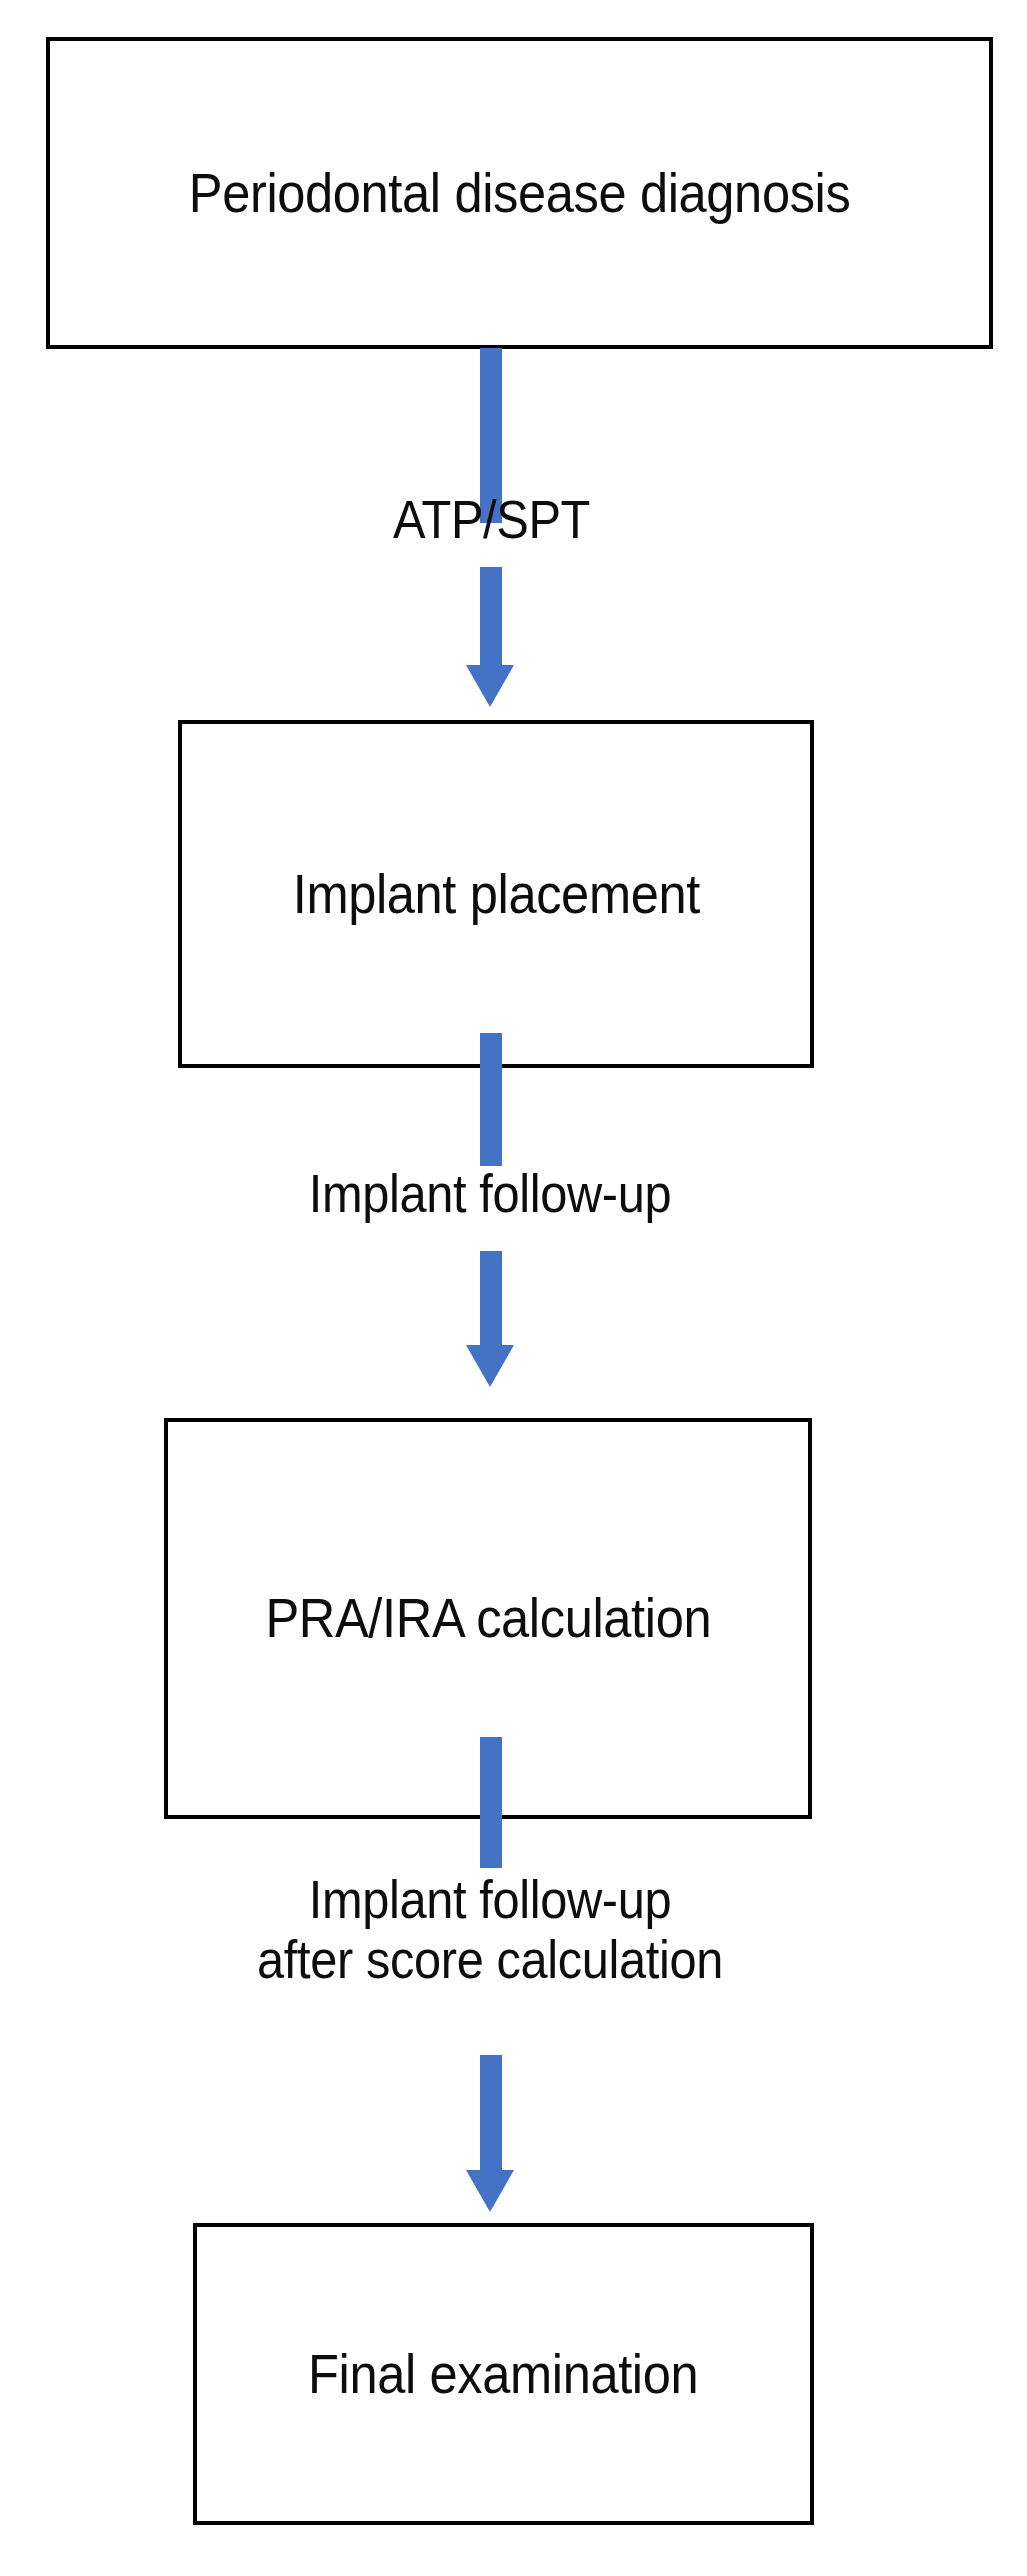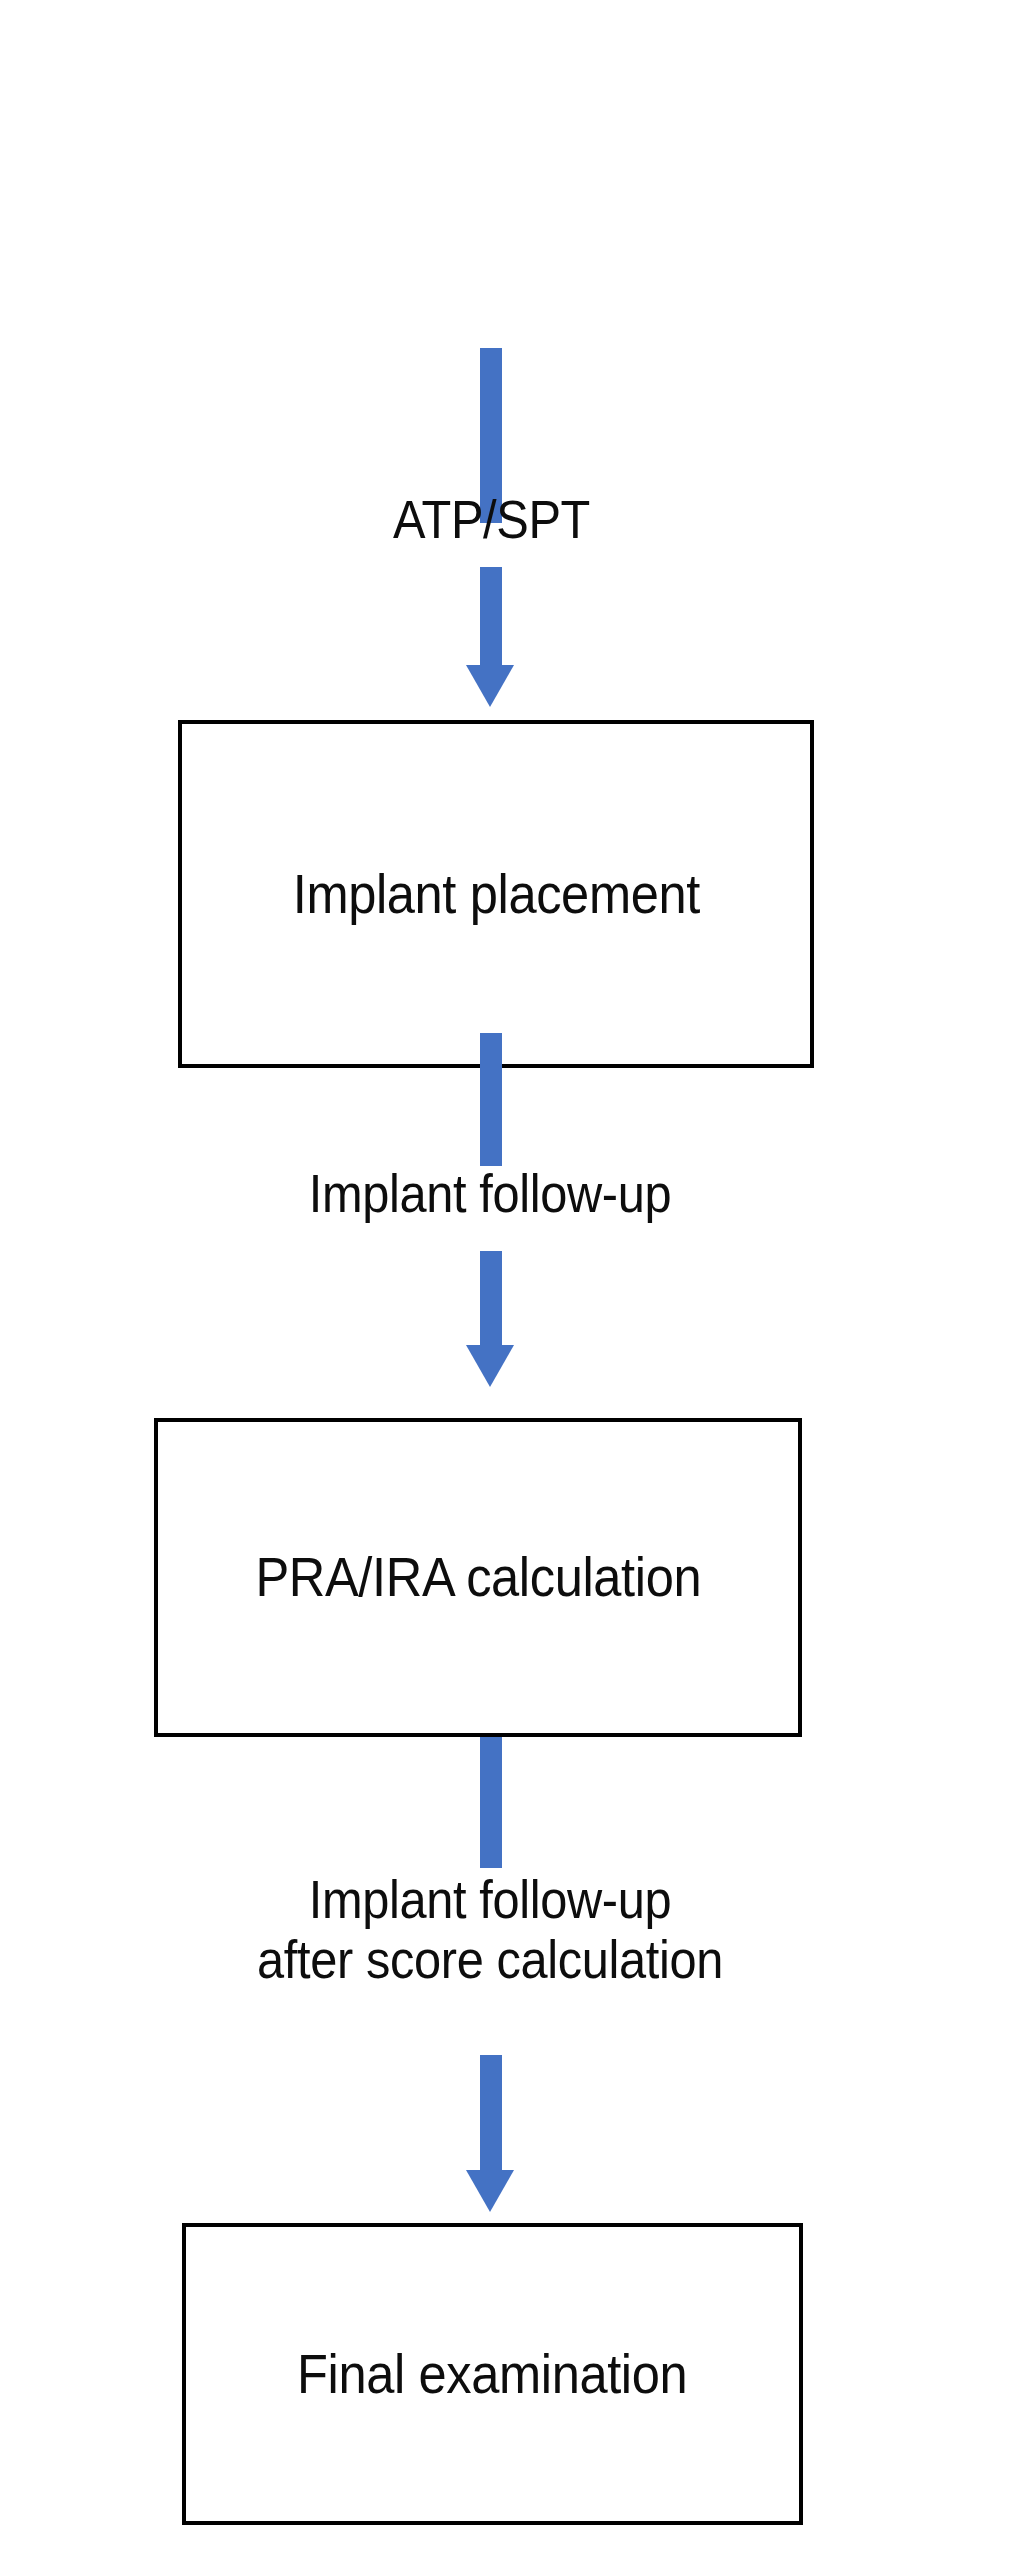--- a/index.html
+++ b/index.html
@@ -31,22 +31,22 @@
     font-size: 55px;
     line-height: 1.1;
     letter-spacing: -0.4px;
     text-align: center;
     white-space: nowrap;
     transform: scaleX(0.92);
   }
   
   #node-0 { left: 46px;  top: 37px;   width: 947px; height: 312px; }
   #node-1 { left: 178px; top: 720px;  width: 636px;  height: 348px; }
-  #node-2 { left: 154px; top: 1418px; width: 648px;  height: 319px; }
-  #node-3 { left: 182px; top: 2223px; width: 621px;  height: 302px; }
+  #node-2 { left: 164px; top: 1418px; width: 648px;  height: 401px; }
+  #node-3 { left: 193px; top: 2223px; width: 621px;  height: 302px; }
   .arrow-shaft {
     position: absolute;
     background: #4472C4;
   }
   .arrow-head {
     position: absolute;
     width: 0;
     height: 0;
     border-left: 24.5px solid transparent;
     border-right: 24.5px solid transparent;
@@ -81,20 +81,23 @@
   #shaft-2a { left: 480px; top: 1737px; width: 22px; height: 131px; }
   #shaft-2b { left: 480px; top: 2055px; width: 22px; height: 118px; }
   #head-2   { left: 466px; top: 2170px; }
   #label-2  { left: 131px; top: 1870px; width: 718px; }
 </style>
 </head>
 <body>
 
 <div id="canvas">
 
+  <div class="node" id="node-0">
+    <span class="node-label">Periodontal disease diagnosis</span>
+  </div>
 
   <div class="arrow-shaft" id="shaft-0a"></div>
   <div class="edge-label" id="label-0">
     <div>ATP/SPT</div>
   </div>
   <div class="arrow-shaft" id="shaft-0b"></div>
   <div class="arrow-head" id="head-0"></div>
 
   <div class="node" id="node-1">
     <span class="node-label">Implant placement</span>

